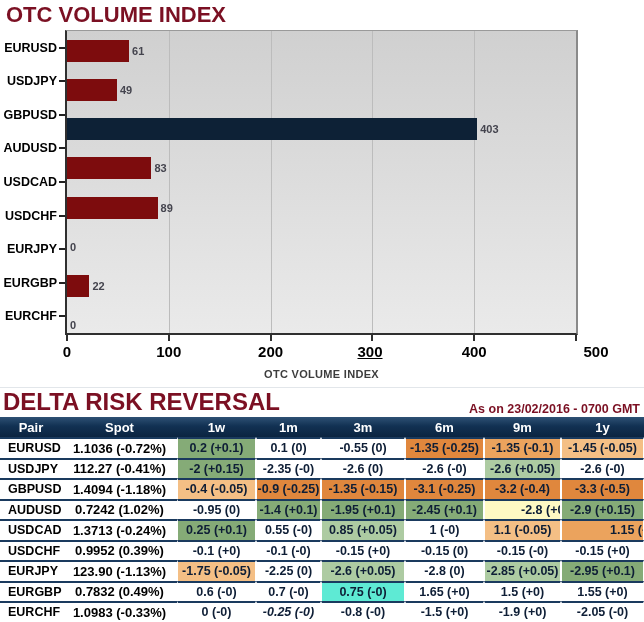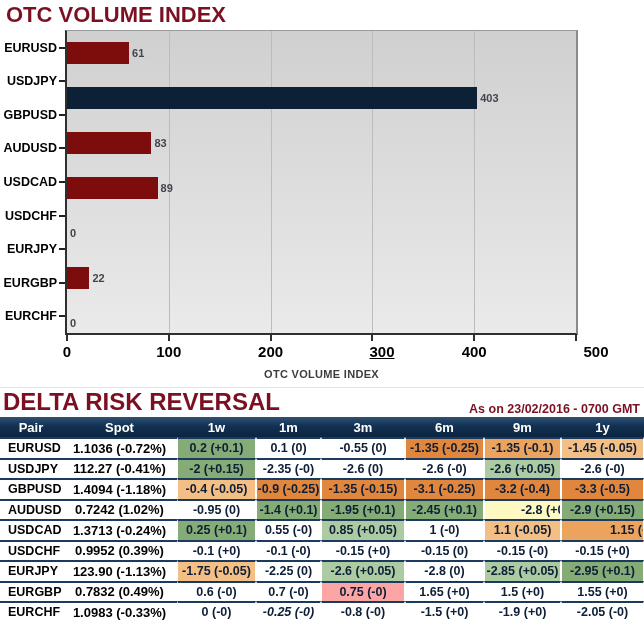--- a/index.html
+++ b/index.html
@@ -83,20 +83,24 @@
           <div class="gridline" style="left: 203.6px;"></div>
           <div class="gridline" style="left: 305.4px;"></div>
           <div class="gridline" style="left: 407.2px;"></div>
         </div>
       <div class="bars" id="bars">
           <div class="band">
             <div class="bar" style="width: 62.098px; background: rgb(125, 12, 13);"></div>
             <span class="bar-val">61</span>
           </div>
           <div class="band">
+            <div class="bar" style="width: 49.882px; background: rgb(125, 12, 13);"></div>
+            <span class="bar-val">49</span>
+          </div>
+          <div class="band">
             <div class="bar" style="width: 410.254px; background: rgb(13, 33, 54);"></div>
             <span class="bar-val">403</span>
           </div>
           <div class="band">
             <div class="bar" style="width: 84.494px; background: rgb(125, 12, 13);"></div>
             <span class="bar-val">83</span>
           </div>
           <div class="band">
             <div class="bar" style="width: 90.602px; background: rgb(125, 12, 13);"></div>
             <span class="bar-val">89</span>
@@ -155,21 +159,21 @@
         </div>
       </div>
     <div class="xticks" id="xticks">
         <div class="xtick-mark" style="left: 67px;"></div>
         <div class="xtick-label" style="left: 67px;">0</div>
         <div class="xtick-mark" style="left: 168.8px;"></div>
         <div class="xtick-label" style="left: 168.8px;">100</div>
         <div class="xtick-mark" style="left: 270.6px;"></div>
         <div class="xtick-label" style="left: 270.6px;">200</div>
         <div class="xtick-mark" style="left: 372.4px;"></div>
-        <div class="xtick-label" style="left: 382px; text-decoration: underline;">300</div>
+        <div class="xtick-label" style="left: 370px; text-decoration: underline;">300</div>
         <div class="xtick-mark" style="left: 474.2px;"></div>
         <div class="xtick-label" style="left: 474.2px;">400</div>
         <div class="xtick-mark" style="left: 576px;"></div>
         <div class="xtick-label" style="left: 576px; padding-left: 40px;">500</div>
       </div>
     <div class="xlabel">OTC VOLUME INDEX</div>
   </section>
 
   <div class="section-divider"></div>
 
@@ -269,21 +273,21 @@
             <td class="val" style="background: rgb(173, 203, 162);">-2.6 (+0.05)</td>
             <td class="val" style="background: rgb(255, 255, 255);">-2.8 (0)</td>
             <td class="val" style="background: rgb(173, 203, 162);">-2.85 (+0.05)</td>
             <td class="val" style="background: rgb(133, 171, 119);">-2.95 (+0.1)</td>
           </tr>
           <tr>
             <td class="pair">EURGBP</td>
             <td class="spot">0.7832 (0.49%)</td>
             <td class="val" style="background: rgb(255, 255, 255);">0.6 (-0)</td>
             <td class="val" style="background: rgb(255, 255, 255);">0.7 (-0)</td>
-            <td class="val" style="background: #fca5a5; margin-top: 24px;">0.75 (-0)</td>
+            <td class="val" style="background: #5eead4; margin-top: 24px;">0.75 (-0)</td>
             <td class="val" style="background: rgb(255, 255, 255);">1.65 (+0)</td>
             <td class="val" style="background: rgb(255, 255, 255);">1.5 (+0)</td>
             <td class="val" style="background: rgb(255, 255, 255);">1.55 (+0)</td>
           </tr>
           <tr>
             <td class="pair">EURCHF</td>
             <td class="spot">1.0983 (-0.33%)</td>
             <td class="val" style="background: rgb(255, 255, 255);">0 (-0)</td>
             <td class="val" style="background: rgb(255, 255, 255); font-style: italic;">-0.25 (-0)</td>
             <td class="val" style="background: rgb(255, 255, 255);">-0.8 (-0)</td>

